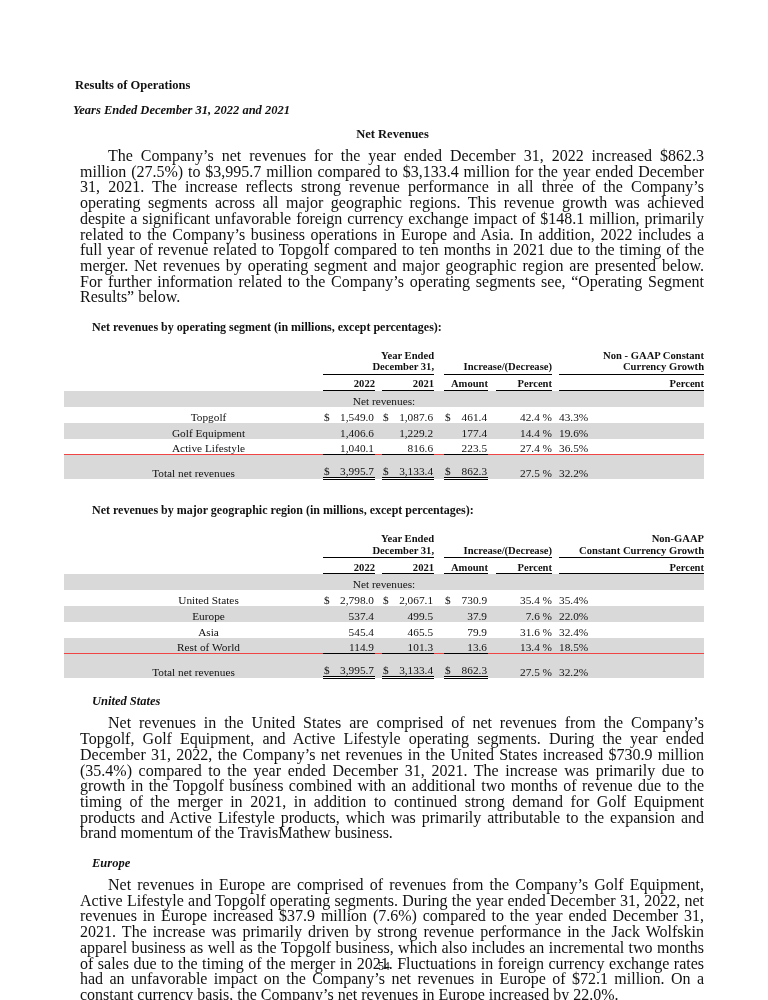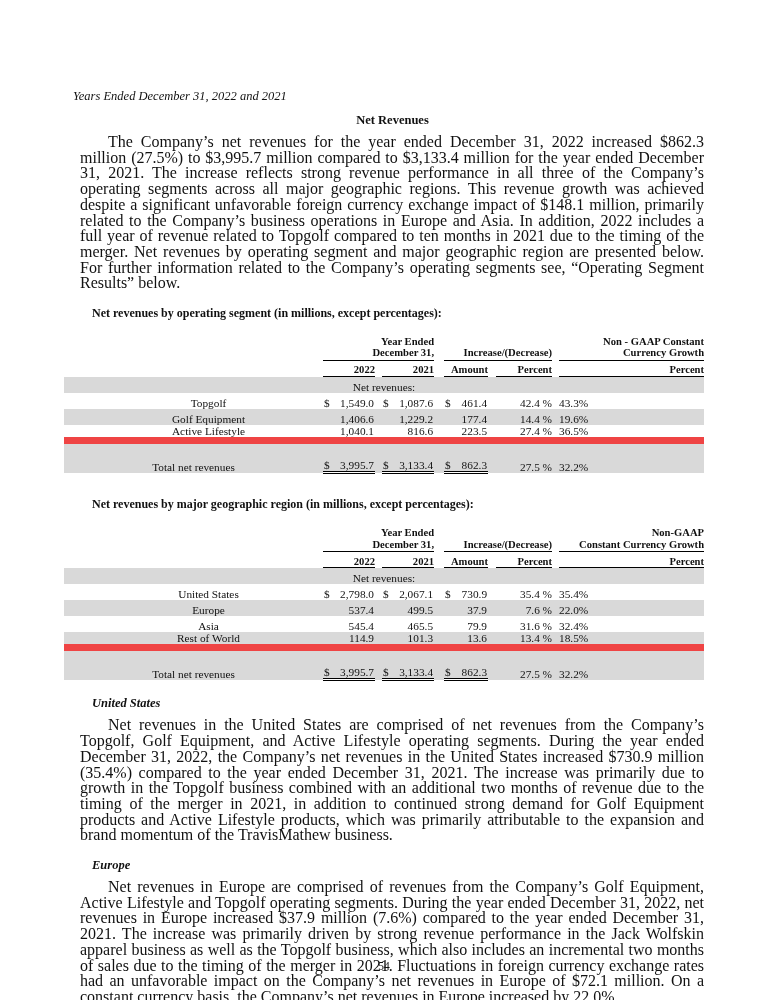--- a/index.html
+++ b/index.html
@@ -6,21 +6,21 @@
   * { box-sizing:border-box; }
   html,body { margin:0; padding:0; }
   body {
     width:768px; height:1000px; background:#ffffff; color:var(--ink);
     font-family:"Liberation Serif", "DejaVu Serif", serif;
   }
   .page { position:relative; width:768px; height:1000px; overflow:hidden; }
   .content { padding:78px 64px 0 64px; }
 
   .h-bold   { font-size:12.5px; font-weight:bold; margin:0 0 0 11px; line-height:14px; }
-  .h-ital   { font-size:12.5px; font-weight:normal; font-style:italic; margin:11px 0 0 9px; line-height:14px; }
+  .h-ital   { font-size:12.5px; font-weight:bold; font-style:italic; margin:11px 0 0 9px; line-height:14px; }
   .h-sub    { font-size:12.5px; font-weight:bold; margin:10px 0 0 17px; line-height:14px;text-align:center; }
   .h-sect   { font-size:12.5px; font-weight:bold; font-style:italic; margin:15px 0 0 28px; line-height:14px; }
 
   p.body {
     font-size:16px; line-height:15.7px; text-align:justify; text-indent:28px;
     margin:7px 0 0 16px;
   }
   p.caption {
     font-size:12px; line-height:15.7px; margin:15px 0 0 28px; text-indent:0;font-weight:bold;
   }
@@ -30,40 +30,41 @@
     margin-top:12px; font-size:11.3px; color:var(--ink);
   }
   table.fintable td { padding:0; vertical-align:bottom; overflow:hidden; }
   .th { font-weight:bold; font-size:10.6px; text-align:right; line-height:11.8px; }
   .rule  { border-bottom:1px solid #000; }
   tr.shade { background:var(--shade); }
   tr.spanner td { height:27px; padding-bottom:1px; }
   tr.cols td { height:16px; padding-top:3px; }
   tr.group td { height:16px; }
   tr.data td { height:16px; }
-  tr.total td { height:32px; border-top:7px solid #ef4444; }
+  tr.total td { height:24px; border-top:1px solid #ef4444; }
   td.lbl { text-align:center; padding-left:2px; }
   td.lbl.ind { padding-left:30px; }
   .money { display:flex; justify-content:space-between; align-items:baseline; padding:0 1px; }
   td.pct { text-align:right; padding-right:3px; }
   td.cc  { text-align:left; }
   tr.last td.n { border-bottom:1px solid #000; }
   tr.total td.n { border-bottom:3px double #000; }
 
   .footer {
     position:absolute; left:0; bottom:28px; width:768px;
     text-align:center; font-size:11.5px;
   }
 </style>
 </head>
 <body>
 
 <div class="page">
   <div class="content">
 
+    <div class="h-bold">Results of Operations</div>
     <div class="h-ital">Years Ended December 31, 2022 and 2021</div>
     <div class="h-sub">Net Revenues</div>
 
     <p class="body">The Company’s net revenues for the year ended December 31, 2022 increased $862.3 million (27.5%) to $3,995.7 million compared to $3,133.4 million for the year ended December 31, 2021. The increase reflects strong revenue performance in all three of the Company’s operating segments across all major geographic regions. This revenue growth was achieved despite a significant unfavorable foreign currency exchange impact of $148.1 million, primarily related to the Company’s business operations in Europe and Asia. In addition, 2022 includes a full year of revenue related to Topgolf compared to ten months in 2021 due to the timing of the merger. Net revenues by operating segment and major geographic region are presented below. For further information related to the Company’s operating segments see, “Operating Segment Results” below.</p>
 
     <p class="caption">Net revenues by operating segment (in millions, except percentages):</p>
 
     <table class="fintable">
       <colgroup>
         <col style="width:259px">

